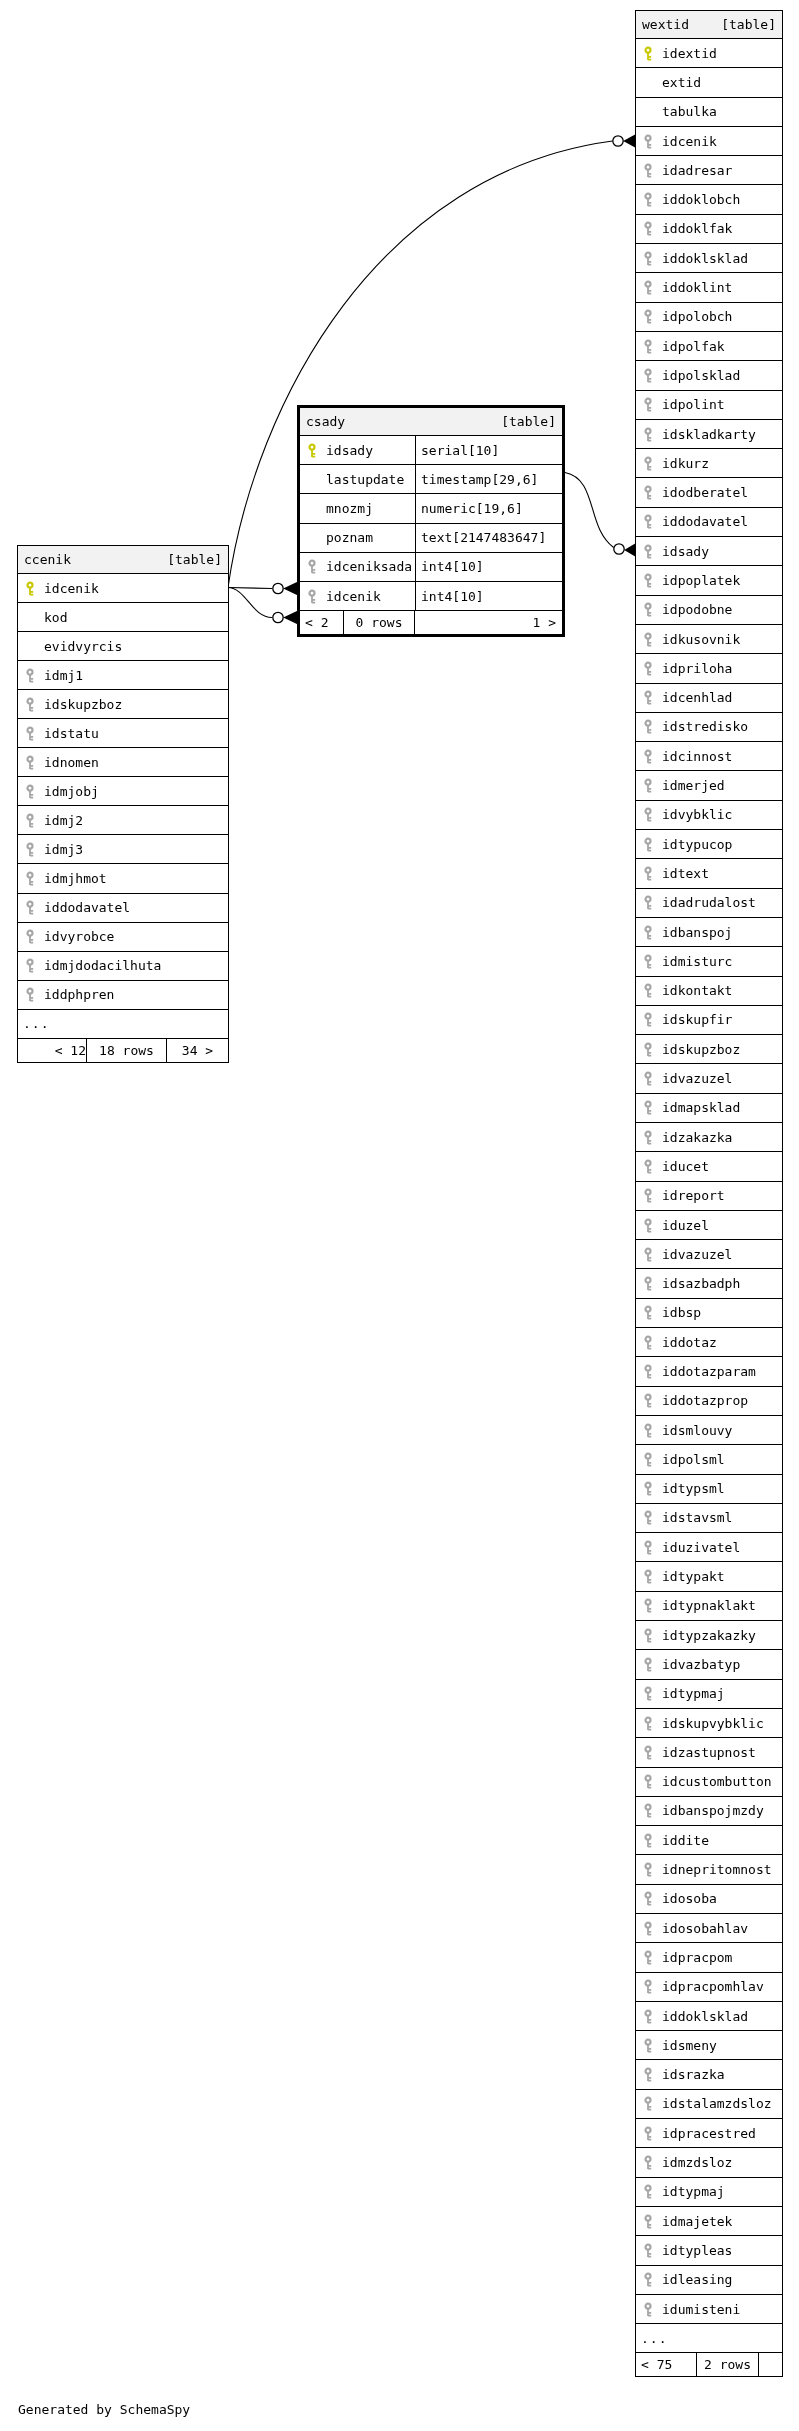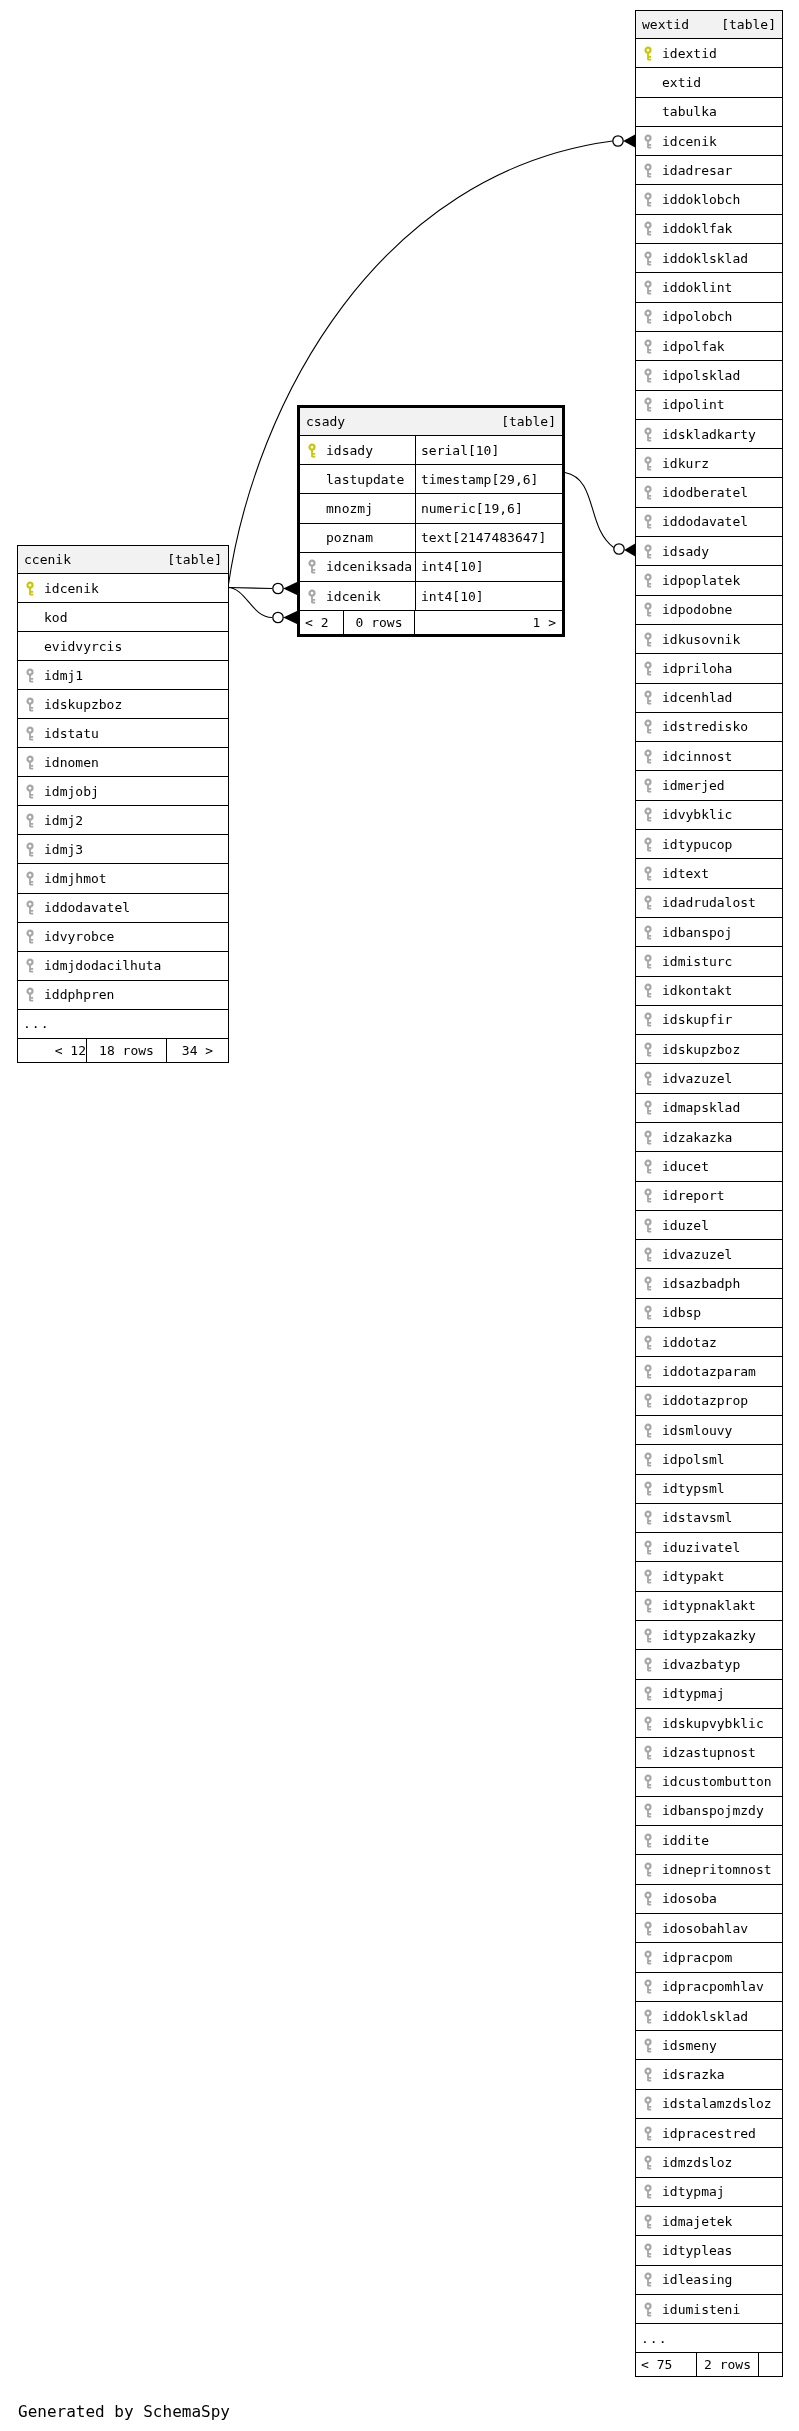--- a/index.html
+++ b/index.html
@@ -33,21 +33,21 @@
   .dots{padding-left:5px;letter-spacing:1px;}
   .ftr{display:flex;font-size:13px;}
   .fcell{
     display:flex;align-items:center;justify-content:center;
     border-right:1px solid #000;box-sizing:border-box;overflow:hidden;
   }
   .fcell:last-child{border-right:none;}
   .fcell.f0{justify-content:flex-start;padding-left:5px;}
   .tbl[data-name="table-csady"] .fcell.f2{justify-content:flex-end;padding-right:6px;}
   #caption{
-    position:absolute;left:18px;top:2402px;font-size:16px;z-index:2;
+    position:absolute;left:18px;top:2402px;font-size:13px;z-index:2;
     white-space:nowrap;
   }
 </style>
 </head>
 <body>
 
 <div id="canvas" data-name="schema-diagram">
   <svg id="rel-layer" width="799" height="2431" data-name="relationship-layer">
       <g data-name="relationship-ccenik-idcenik-to-csady-idceniksada">
         <path d="M 228 587.5 L 272 588.5" fill="none" stroke="#000000" stroke-width="1.1" data-name="relationship-line"></path>

